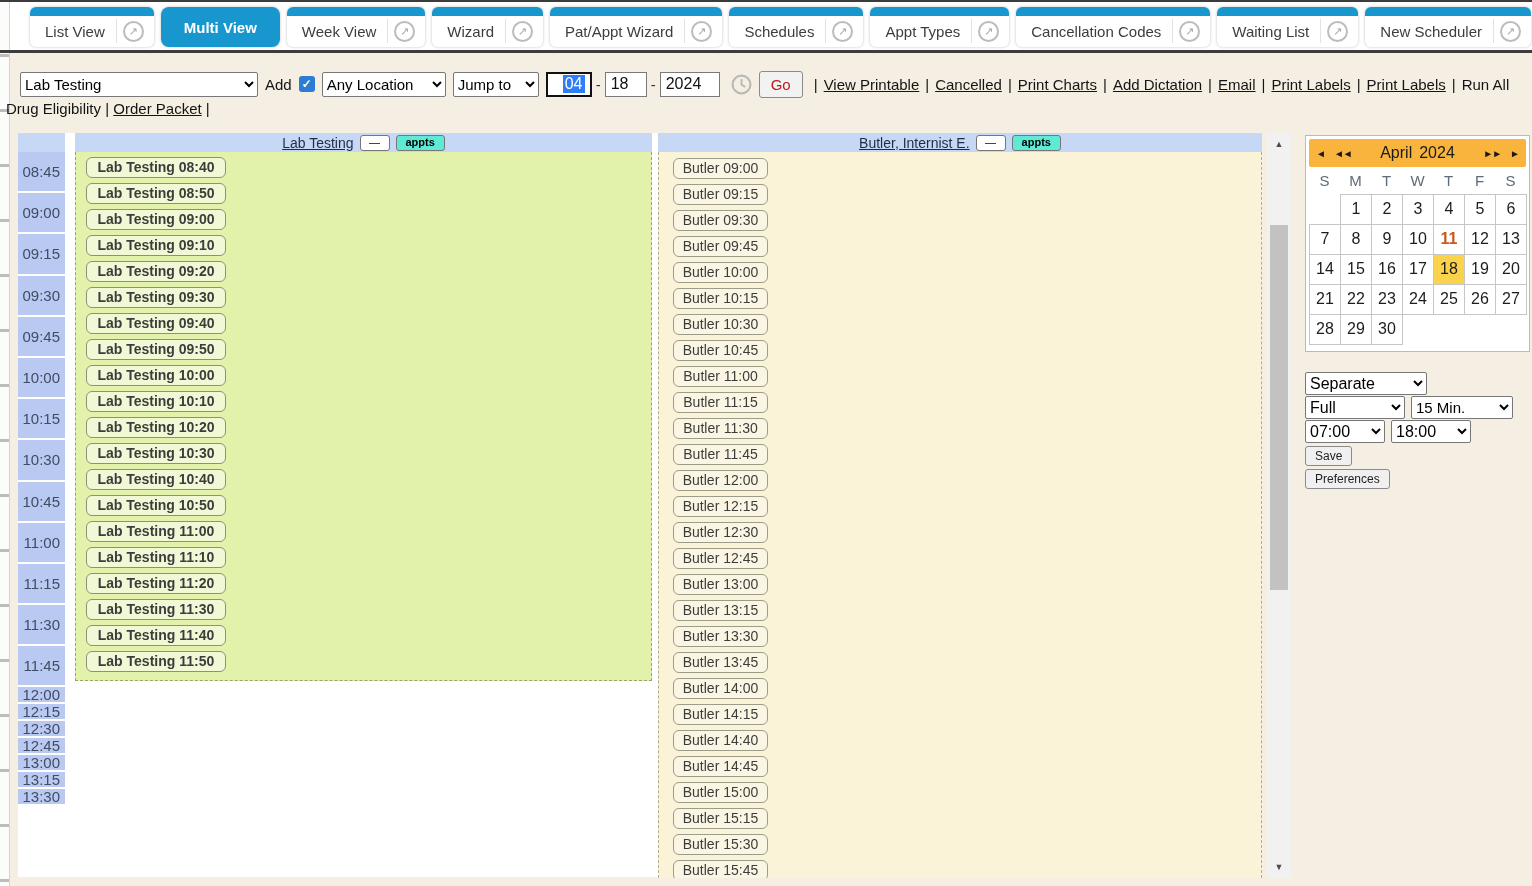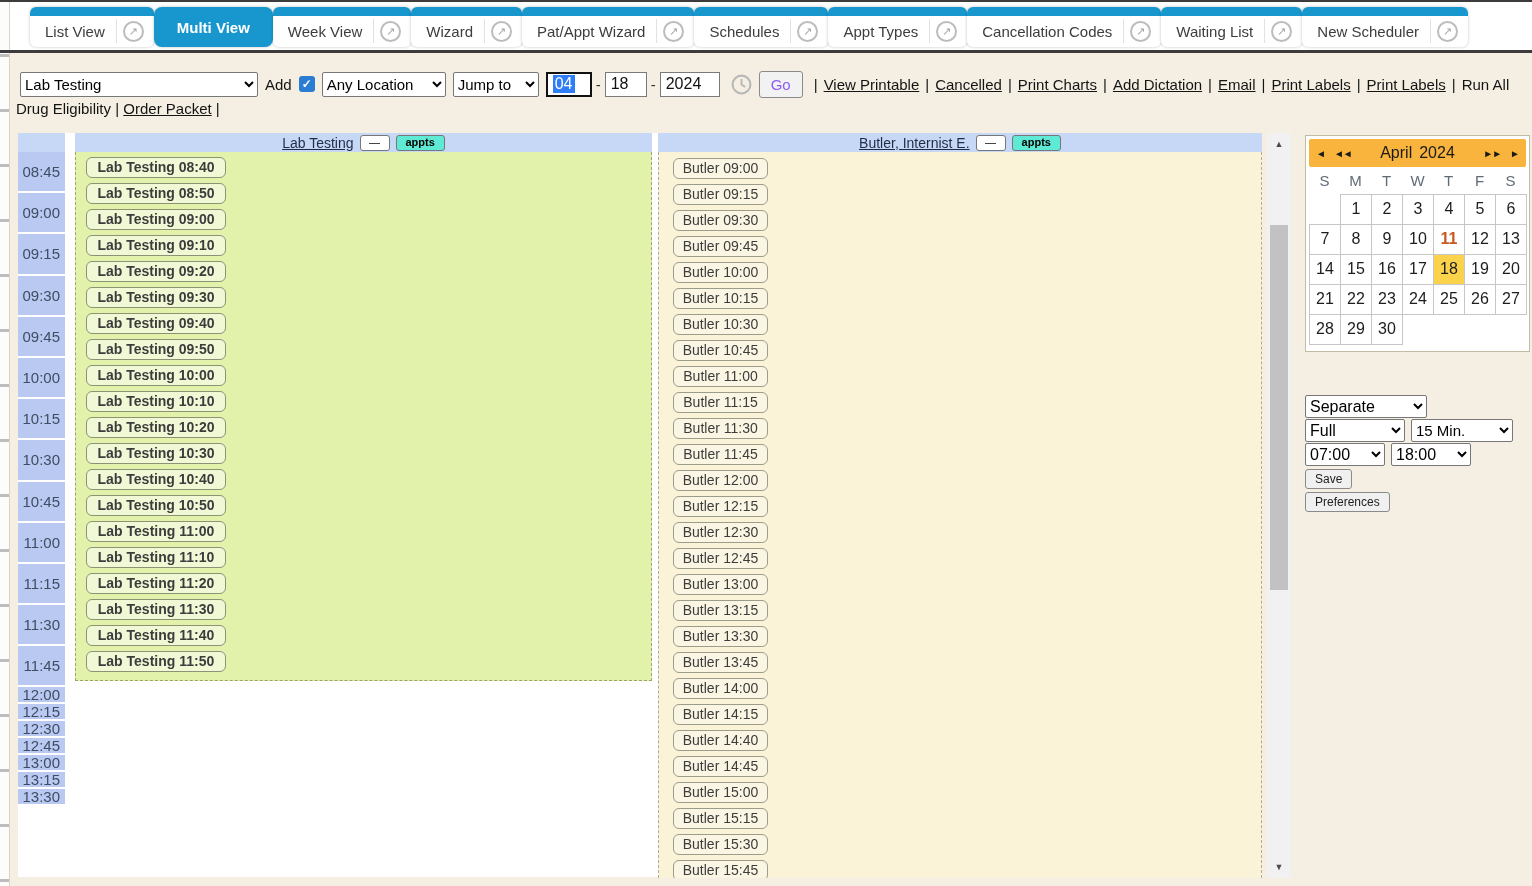--- a/index.html
+++ b/index.html
@@ -16,51 +16,51 @@
   --page-cream:#f4efe2;
 }
 *{box-sizing:border-box;margin:0;padding:0;}
 html,body{width:1532px;height:886px;}
 body{font-family:"Liberation Sans",sans-serif;background:var(--page-cream);position:relative;overflow:hidden;}
 
 
 .top-line{position:absolute;top:0;left:0;width:1532px;height:2px;background:#3c3c3c;}
 .left-strip{position:absolute;left:0;top:2px;width:10px;height:884px;background:#fcfcfa;border-right:1px solid #d8d4c8;
   background-image:repeating-linear-gradient(to bottom,#fcfcfa 0 52px,#bdbdbd 52px 55px);}
-.tab-bar{position:absolute;top:2px;left:10px;width:1522px;height:48px;background:#ffffff;display:flex;align-items:flex-end;padding:0 0 3px 20px;}
+.tab-bar{position:absolute;top:2px;left:10px;width:1522px;height:48px;background:#ffffff;display:flex;align-items:flex-end;gap:7px;padding:0 0 3px 20px;}
 .tab{position:relative;height:40px;background:#fff;border-radius:6px;display:flex;align-items:center;padding:10px 6px 2px 6px;box-shadow:0 0 3px rgba(0,0,0,.25);cursor:pointer;}
 .tab::before{content:"";position:absolute;top:0;left:0;right:0;height:9px;background:var(--accent);border-radius:6px 6px 0 0;}
 .tab .label{font-size:15px;color:#3d3d3d;padding:0 9px;white-space:nowrap;}
 .tab .sep{width:1px;height:24px;background:#e2e2e2;margin:0 2px;}
 .tab .go-icon{width:21px;height:21px;border:2px solid #bcbcbc;border-radius:50%;color:#a5a5a5;font-size:11px;display:flex;align-items:center;justify-content:center;margin:0 4px;}
 .tab.active{background:var(--accent);border-radius:8px;padding:2px 14px;}
 .tab.active::before{display:none;}
 .tab.active .label{color:#fff;font-weight:bold;}
 .tab-underline{position:absolute;top:50px;left:0;width:1532px;height:3px;background:#3c3c3c;}
 
 
 .toolbar{position:absolute;top:70px;left:20px;height:28px;display:flex;align-items:center;gap:7px;font-size:15px;color:#151515;white-space:nowrap;}
 select{font-family:"Liberation Sans",sans-serif;font-size:15px;height:25px;background:#fff;border:1px solid #777;border-radius:2px;}
 .sel-provider{width:238px;}
 .sel-location{width:124px;}
 .sel-jump{width:86px;}
 .checkbox{width:16px;height:16px;background:#2b7cd3;border-radius:3px;color:#fff;font-size:12px;font-weight:bold;text-align:center;line-height:16px;cursor:pointer;}
 .date-field{background:#fff;border:1px solid #7a7a7a;height:25px;display:flex;align-items:center;padding:0 5px;font-size:16px;color:#111;}
 .date-month{border:2px solid #111;width:46px;}
-.date-month span{background:#2d7ef7;color:#fff;padding:0 2px;}
+.date-month span{background:#2d7ef7;color:#fff;padding:0 2px;margin-left:10px;}
 .date-day{width:42px;}
 .date-year{width:60px;}
 .dash{margin:0 -3px;color:#333;}
 .clock-icon{width:21px;height:21px;margin-left:4px;}
-.go-btn{height:27px;padding:0 11px;background:#f2f2f2;border:1px solid #8a8a8a;border-radius:3px;font-size:15px;font-family:"Liberation Sans",sans-serif;color:#8b5cf6;cursor:pointer;}
+.go-btn{height:27px;padding:0 11px;background:#f2f2f2;border:1px solid #8a8a8a;border-radius:3px;font-size:15px;font-family:"Liberation Sans",sans-serif;color:#b91c1c;cursor:pointer;}
 .links{display:flex;align-items:center;gap:6px;margin-left:4px;}
 .links a{color:#141414;text-decoration:underline;cursor:pointer;}
 .links .pipe{color:#141414;}
 .links .runall{color:#141414;}
-.secondary{position:absolute;top:100px;left:16px;font-size:15px;color:#141414;}
+.secondary{position:absolute;top:100px;left:6px;font-size:15px;color:#141414;}
 .secondary a{color:#141414;text-decoration:underline;cursor:pointer;}
 
 
 .schedule-bg{position:absolute;left:18px;top:133px;width:1244px;height:744px;background:#fff;}
 .gutter-head{position:absolute;left:18px;top:133px;width:47px;height:19px;background:var(--head-blue);}
 .col-head{position:absolute;top:133px;height:19px;background:var(--head-blue);display:flex;align-items:center;justify-content:center;gap:6px;font-size:14px;}
 .col-head-lab{left:75px;width:577px;}
 .col-head-butler{left:658px;width:604px;}
 .col-title{color:#1f2c46;text-decoration:underline;cursor:pointer;}
 .mini-btn{height:16px;width:30px;background:#fff;border:1px solid #777;border-radius:3px;font-size:11px;line-height:11px;font-family:"Liberation Sans",sans-serif;cursor:pointer;}
@@ -97,21 +97,21 @@
 .cal-dow{display:grid;grid-template-columns:repeat(7,1fr);height:27px;align-items:center;text-align:center;color:#5f6b76;font-size:15px;}
 .cal-grid{display:grid;grid-template-columns:repeat(7,1fr);grid-auto-rows:30px;text-align:center;font-size:16px;color:#1d1d1d;}
 .cal-cell{border:1px solid #c6c6c6;line-height:28px;background:#fff;cursor:pointer;margin:0 -1px -1px 0;}
 .cal-cell.empty{border:none;background:transparent;cursor:default;}
 .cal-cell.today{color:var(--today-text);font-weight:bold;}
 .cal-cell.selected{background:var(--sel-gold);}
 
 
 .side-controls{position:absolute;left:1305px;top:372px;width:226px;font-size:15px;}
 .sc-row{display:flex;gap:6px;margin-bottom:1px;}
-.sel-layout{width:122px;height:23px;font-size:16px;margin-top:23px;}
+.sel-layout{width:122px;height:23px;font-size:16px;}
 .sel-size{width:100px;height:23px;font-size:16px;}
 .sel-interval{width:102px;height:23px;font-size:15px;}
 .sel-start,.sel-end{width:80px;height:23px;font-size:16px;}
 .small-btn{background:#f0f0f0;border:1px solid #8a8a8a;border-radius:3px;font-size:12px;font-family:"Liberation Sans",sans-serif;color:#222;padding:2px 9px;margin-top:3px;display:block;cursor:pointer;}
 </style>
 </head>
 <body>
 
 <div class="top-line"></div>
 <div class="left-strip"></div>

